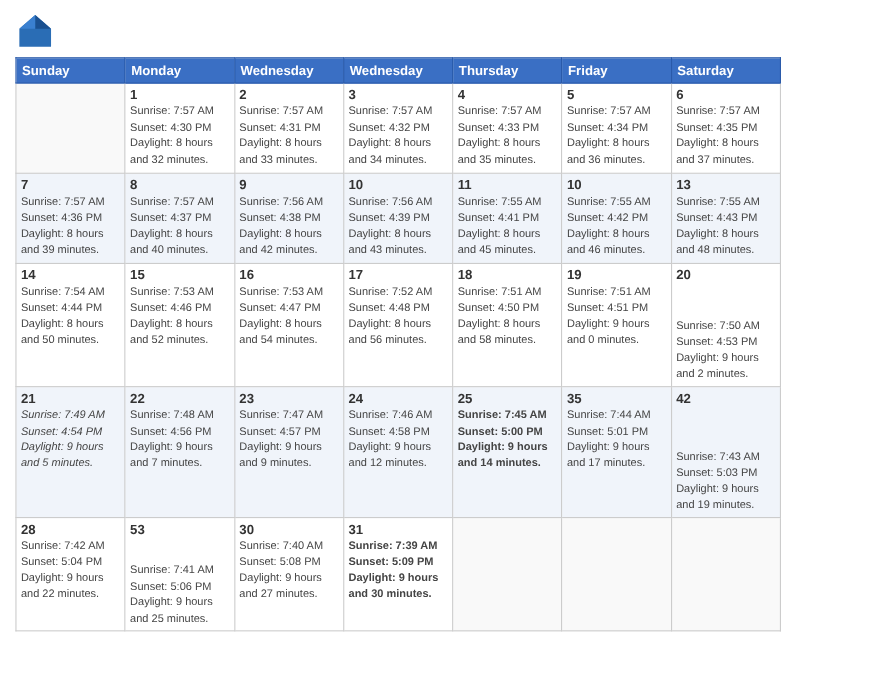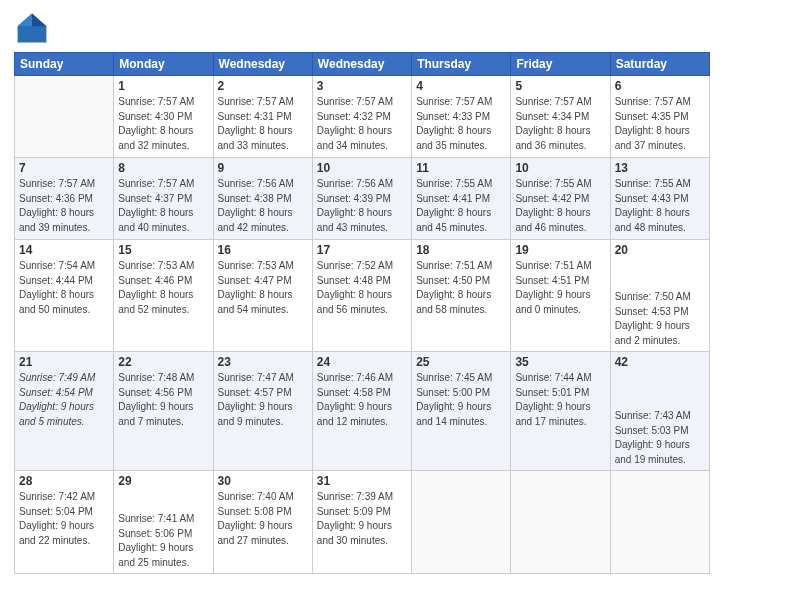--- a/index.html
+++ b/index.html
@@ -304,21 +304,21 @@
           </td>
           <td>
             <div class="day-num">24</div>
             <div class="day-info" style="white-space: pre-line;">Sunrise: 7:46 AM
 Sunset: 4:58 PM
 Daylight: 9 hours
 and 12 minutes.</div>
           </td>
           <td>
             <div class="day-num">25</div>
-            <div class="day-info" style="white-space: pre-line;">Sunrise: 7:45 AM
+            <div class="day-info" style="white-space: pre-line; font-weight: bold;">Sunrise: 7:45 AM
 Sunset: 5:00 PM
 Daylight: 9 hours
 and 14 minutes.</div>
           </td>
           <td>
             <div class="day-num">35</div>
             <div class="day-info" style="white-space: pre-line;">Sunrise: 7:44 AM
 Sunset: 5:01 PM
 Daylight: 9 hours
 and 17 minutes.</div>
@@ -333,36 +333,36 @@
         </tr>
         <tr>
           <td>
             <div class="day-num">28</div>
             <div class="day-info" style="white-space: pre-line;">Sunrise: 7:42 AM
 Sunset: 5:04 PM
 Daylight: 9 hours
 and 22 minutes.</div>
           </td>
           <td>
-            <div class="day-num">29</div>
+            <div class="day-num">53</div>
             <div class="day-info" style="white-space: pre-line; margin-top: 24px;">Sunrise: 7:41 AM
 Sunset: 5:06 PM
 Daylight: 9 hours
 and 25 minutes.</div>
           </td>
           <td>
             <div class="day-num">30</div>
             <div class="day-info" style="white-space: pre-line;">Sunrise: 7:40 AM
 Sunset: 5:08 PM
 Daylight: 9 hours
 and 27 minutes.</div>
           </td>
           <td>
             <div class="day-num">31</div>
-            <div class="day-info" style="white-space: pre-line;">Sunrise: 7:39 AM
+            <div class="day-info" style="white-space: pre-line; font-weight: bold;">Sunrise: 7:39 AM
 Sunset: 5:09 PM
 Daylight: 9 hours
 and 30 minutes.</div>
           </td>
           <td class="empty"></td>
           <td class="empty"></td>
           <td class="empty"></td>
         </tr>
       </tbody>
   </table>

